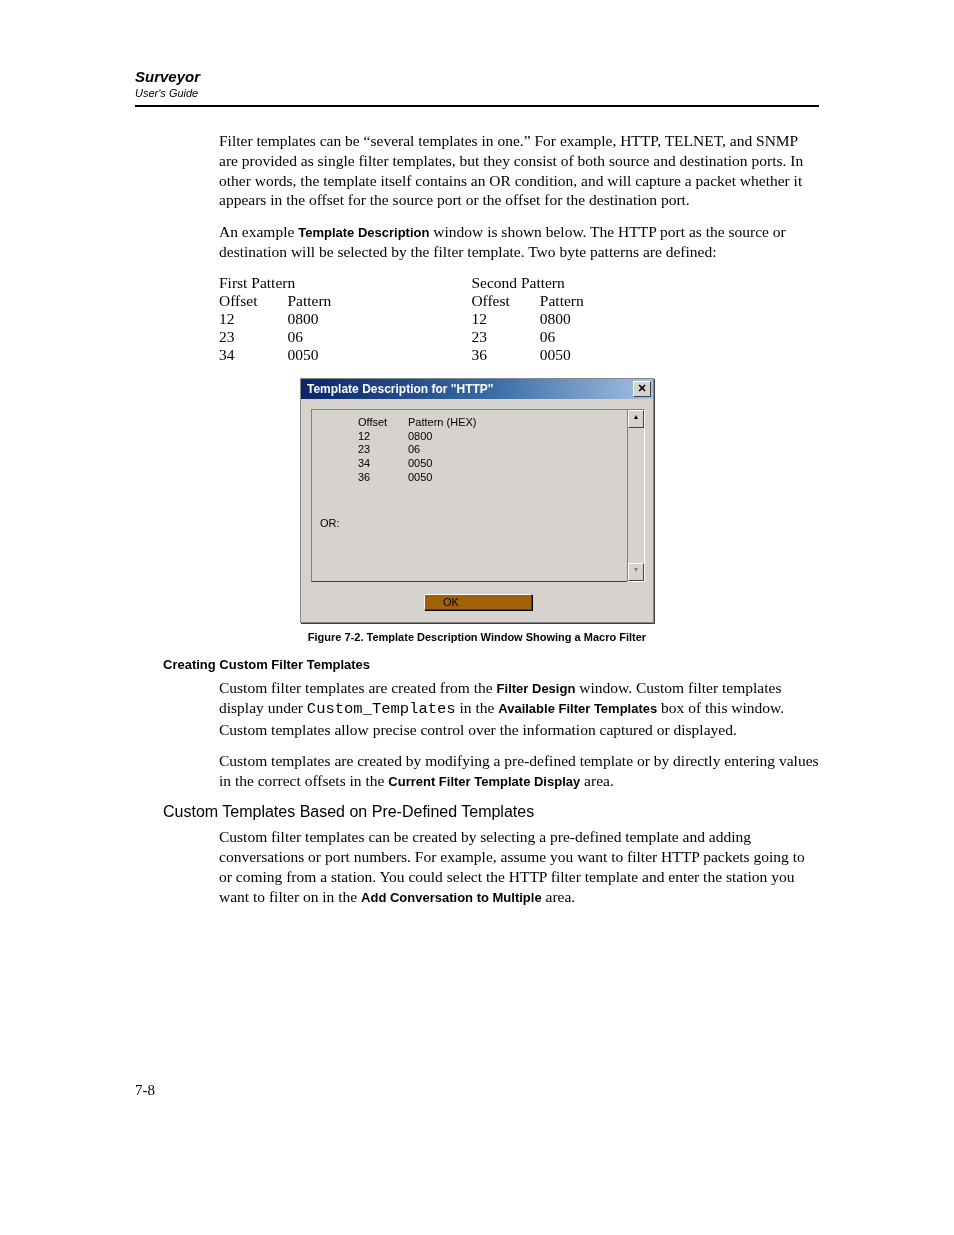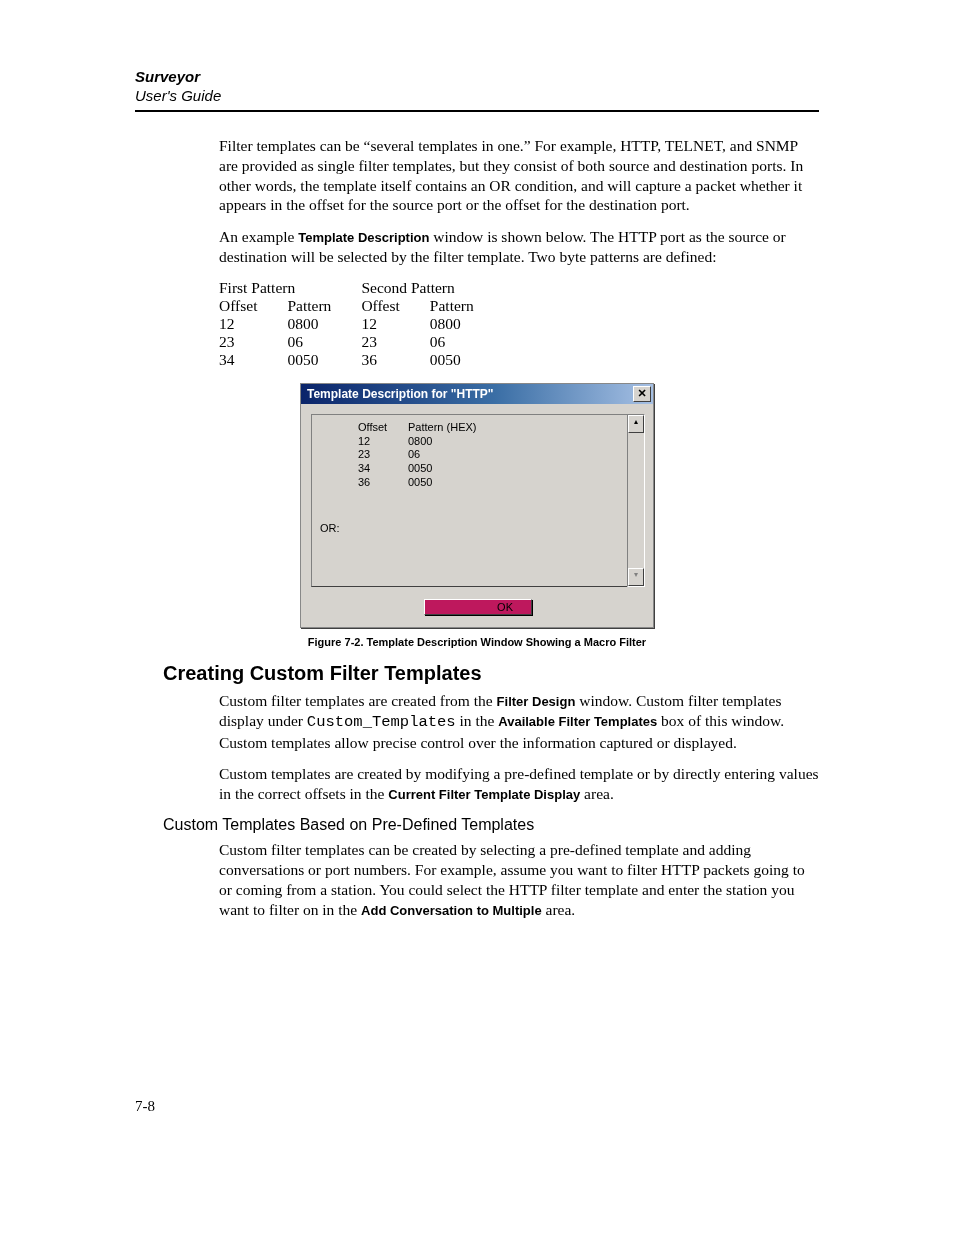--- a/index.html
+++ b/index.html
@@ -20,55 +20,56 @@
   .hdr-title {
     font-family: Arial, Helvetica, sans-serif;
     font-weight: bold;
     font-style: italic;
     font-size: 15px;
     margin: 0;
   }
   .hdr-sub {
     font-family: Arial, Helvetica, sans-serif;
     font-style: italic;
-    font-size: 15px;
+    font-size: 11px;
     margin: 2px 0 6px 0;
   }
   .hdr-rule {
     border: 0;
     border-top: 2px solid #000;
     margin: 0 0 24px 0;
   }
   .sec-heading {
     font-family: Arial, Helvetica, sans-serif;
     font-size: 16px;
     margin: 8px 0 6px 28px;
   }
   .sec-heading-bold {
     font-family: Arial, Helvetica, sans-serif;
     font-weight: bold;
-    font-size: 20px;
+    font-size: 13px;
     margin: 14px 0 6px 28px;
   }
   .body-block {
     margin: 0 0 12px 84px;
     line-height: 1.28;
     font-size: 15.5px;
   }
   .body-block .hb {
     font-family: Arial, Helvetica, sans-serif;
     font-weight: bold;
     font-size: 13px;
   }
   .body-block .mono {
     font-family: "Courier New", Courier, monospace;
   }
   .pattern-wrap {
     margin: 6px 0 14px 84px;
     display: flex;
+    gap: 110px;
   }
   .ptbl {
     border-collapse: collapse;
   }
   .ptbl td {
     padding: 0 30px 0 0;
     font-size: 15.5px;
     vertical-align: top;
   }
   .ptbl .ptitle td {
@@ -146,44 +147,44 @@
     color: #000;
   }
   .vsbtn.dis { color: #808080; }
   .vsarea { flex: 1; background: #d6d3ce; }
   .ok-row { text-align: center; margin-top: 10px; }
   .ok-btn {
     display: inline-block;
     min-width: 70px;
     padding: 1px 18px;
     font-size: 11px;
-    background: #be185d;
+    background: #a16207;
     border-top: 1px solid #fff;
     border-left: 1px solid #fff;
     border-right: 1px solid #404040;
     border-bottom: 1px solid #404040;
     box-shadow: 1px 1px 0 #000;
-    text-align: right;
+    text-align: left;
     font-family: Tahoma, Arial, sans-serif;
   }
   .panel-col { display: flex; flex-direction: column; line-height: 1.25; }
   .panel-col.lead { width: 28px; justify-content: flex-end; padding-bottom: 0; }
   .panel-col.off { width: 40px; }
   .panel-col.pat { width: 90px; }
   .caption {
     font-family: Arial, Helvetica, sans-serif;
     font-weight: bold;
     font-size: 11px;
     text-align: center;
     margin: 6px 0 12px 0;
   }
   .pgnum {
     position: absolute;
     left: 135px;
-    bottom: 120px;
+    bottom: 136px;
     font-size: 15px;
   }
 </style>
 </head>
 <body>
 
 <div class="page">
 
   <div class="hdr-title">Surveyor</div>
   <div class="hdr-sub">User's Guide</div>

